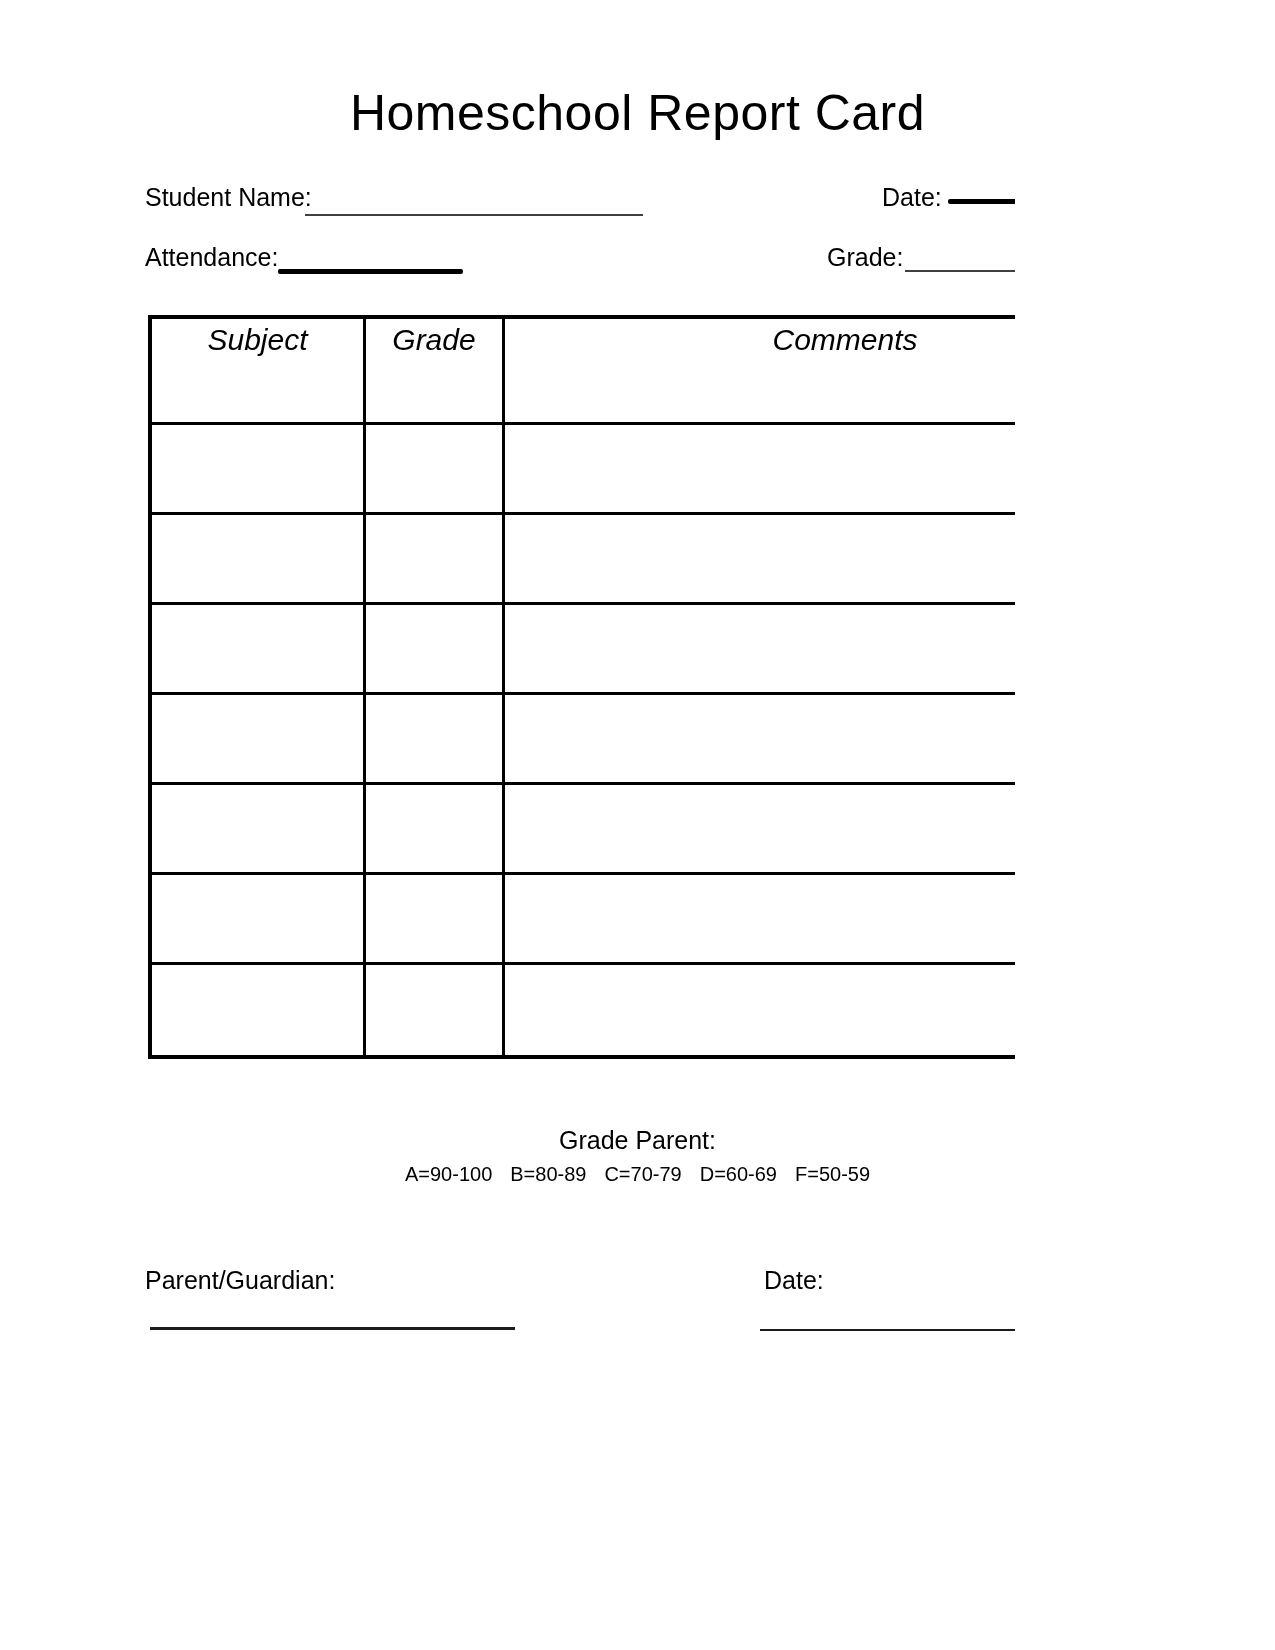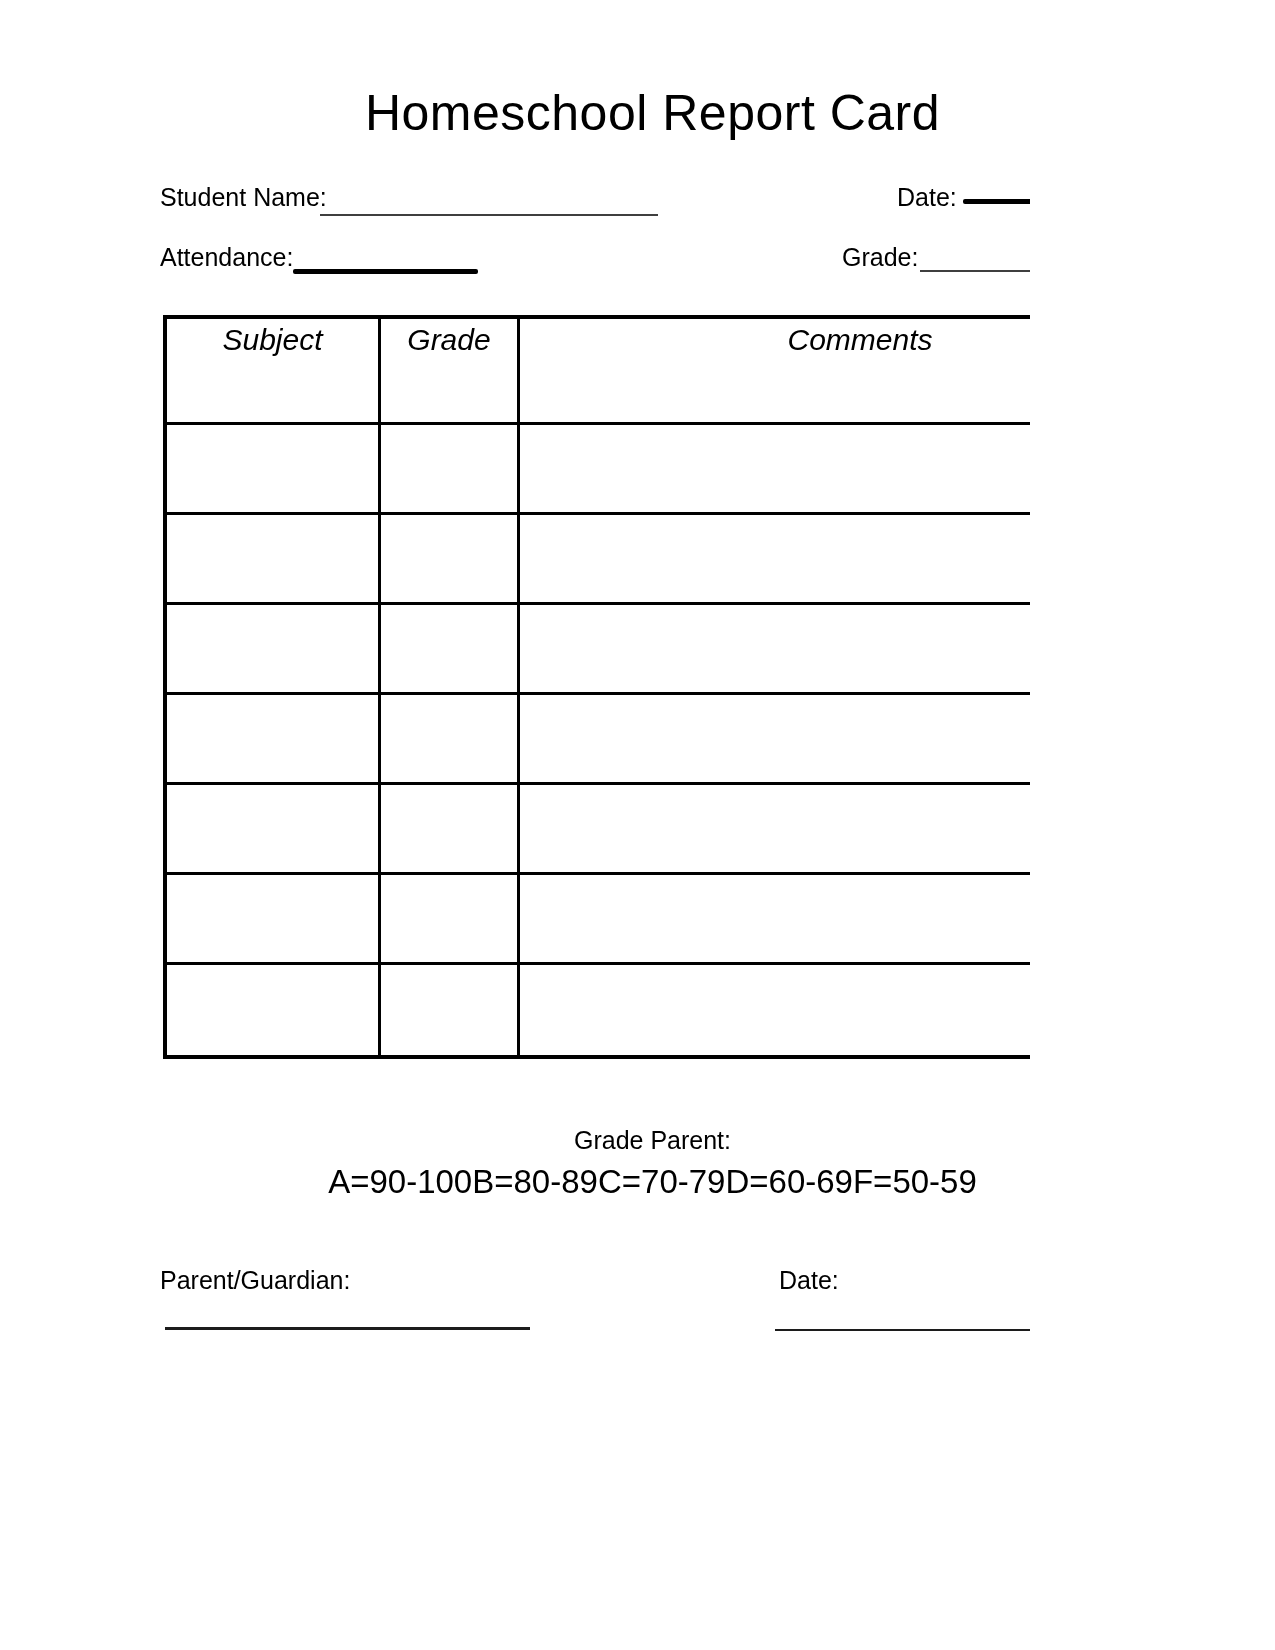--- a/index.html
+++ b/index.html
@@ -3,21 +3,20 @@
 <meta charset="utf-8">
 <style>
   html, body { margin: 0; padding: 0; background: #ffffff; }
   body { font-family: "Liberation Sans", sans-serif; color: #000; }
   #page {
     position: relative;
     width: 1015px;
     height: 1650px;
     background: #ffffff;
     overflow: hidden;
-    margin-left: 15px;
   }
   .abs { position: absolute; }
   #title {
     top: 84px; left: 0; width: 1275px;
     text-align: center;
     font-size: 50px;
     font-weight: 400;
     letter-spacing: 0.5px;
     margin: 0;
   }
@@ -51,22 +50,22 @@
   }
   .last-col { border-right: none; }
   .last-row { border-bottom: none; }
 
   #grade-scale-heading {
     top: 1126px; left: 0; width: 1275px;
     text-align: center; font-size: 25px;
   }
   #grade-scale-line {
     top: 1163px; left: 0; width: 1275px;
-    display: flex; justify-content: center; 
-    font-size: 33px;
+    display: flex; justify-content: center; gap: 18px;
+    font-size: 20px;
   }
   #watermark {
     left: 1035px; top: 1550px;
     color: #8a8a8a;
     font-size: 19px;
     line-height: 34px;
   }
 </style>
 </head>
 <body>

